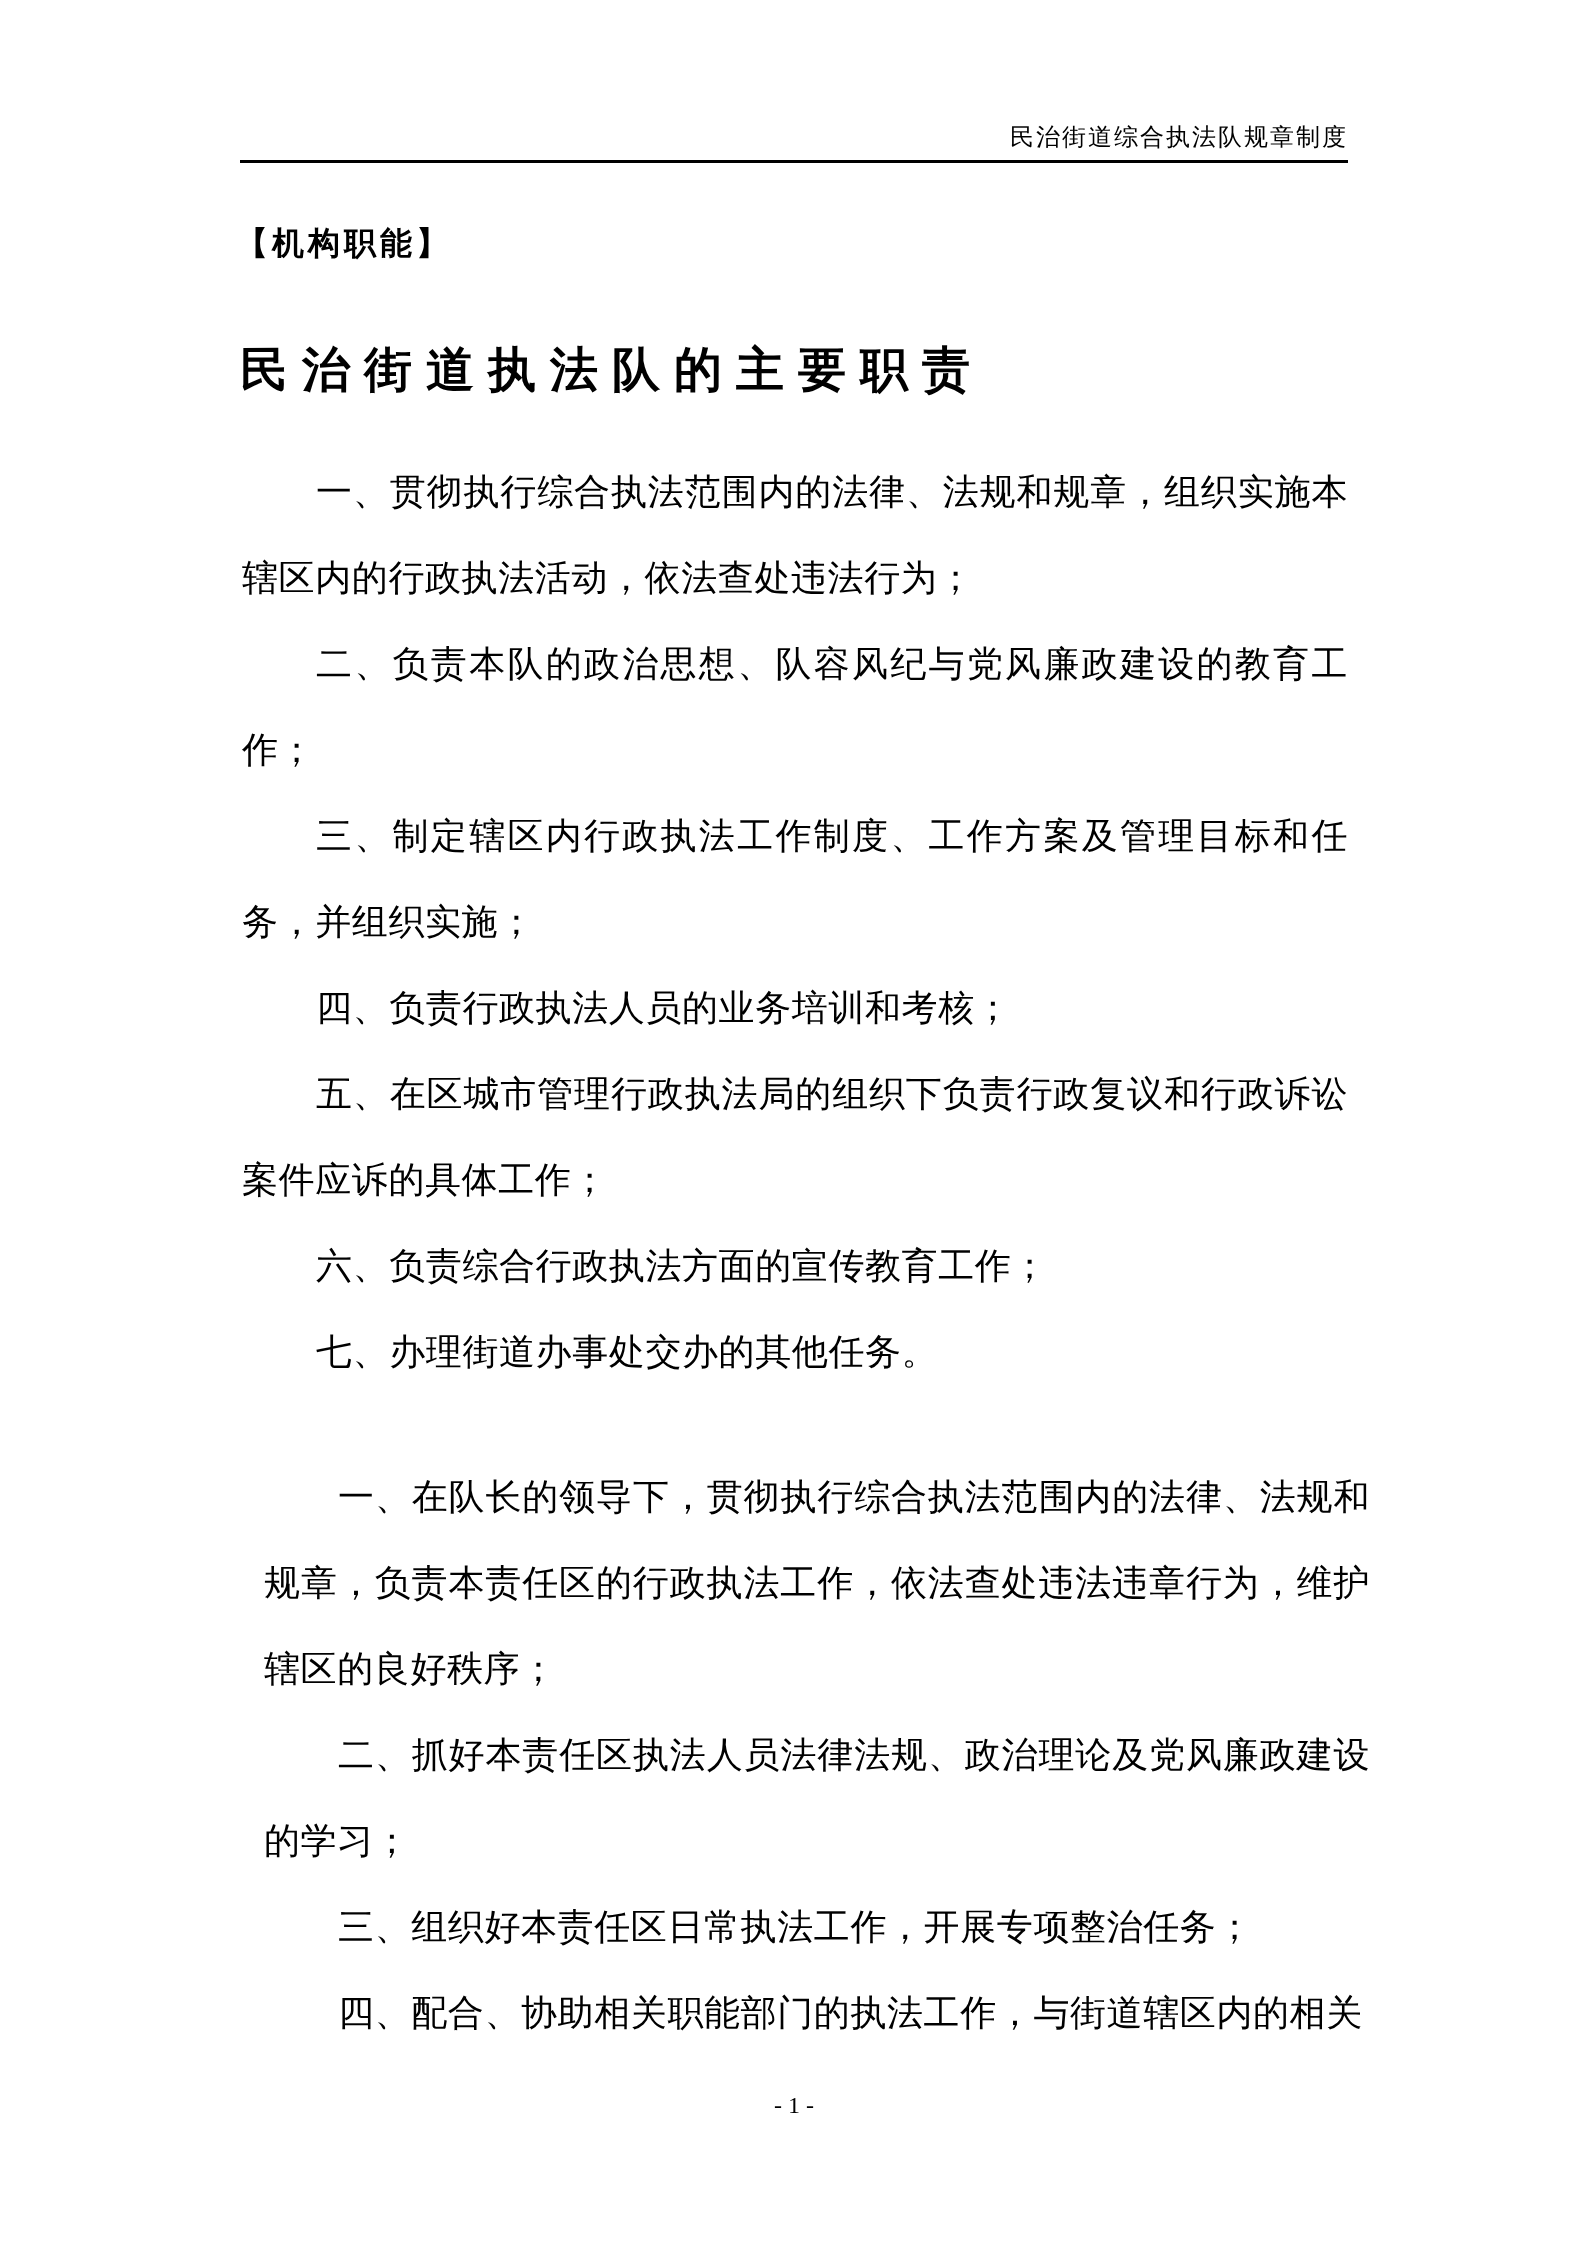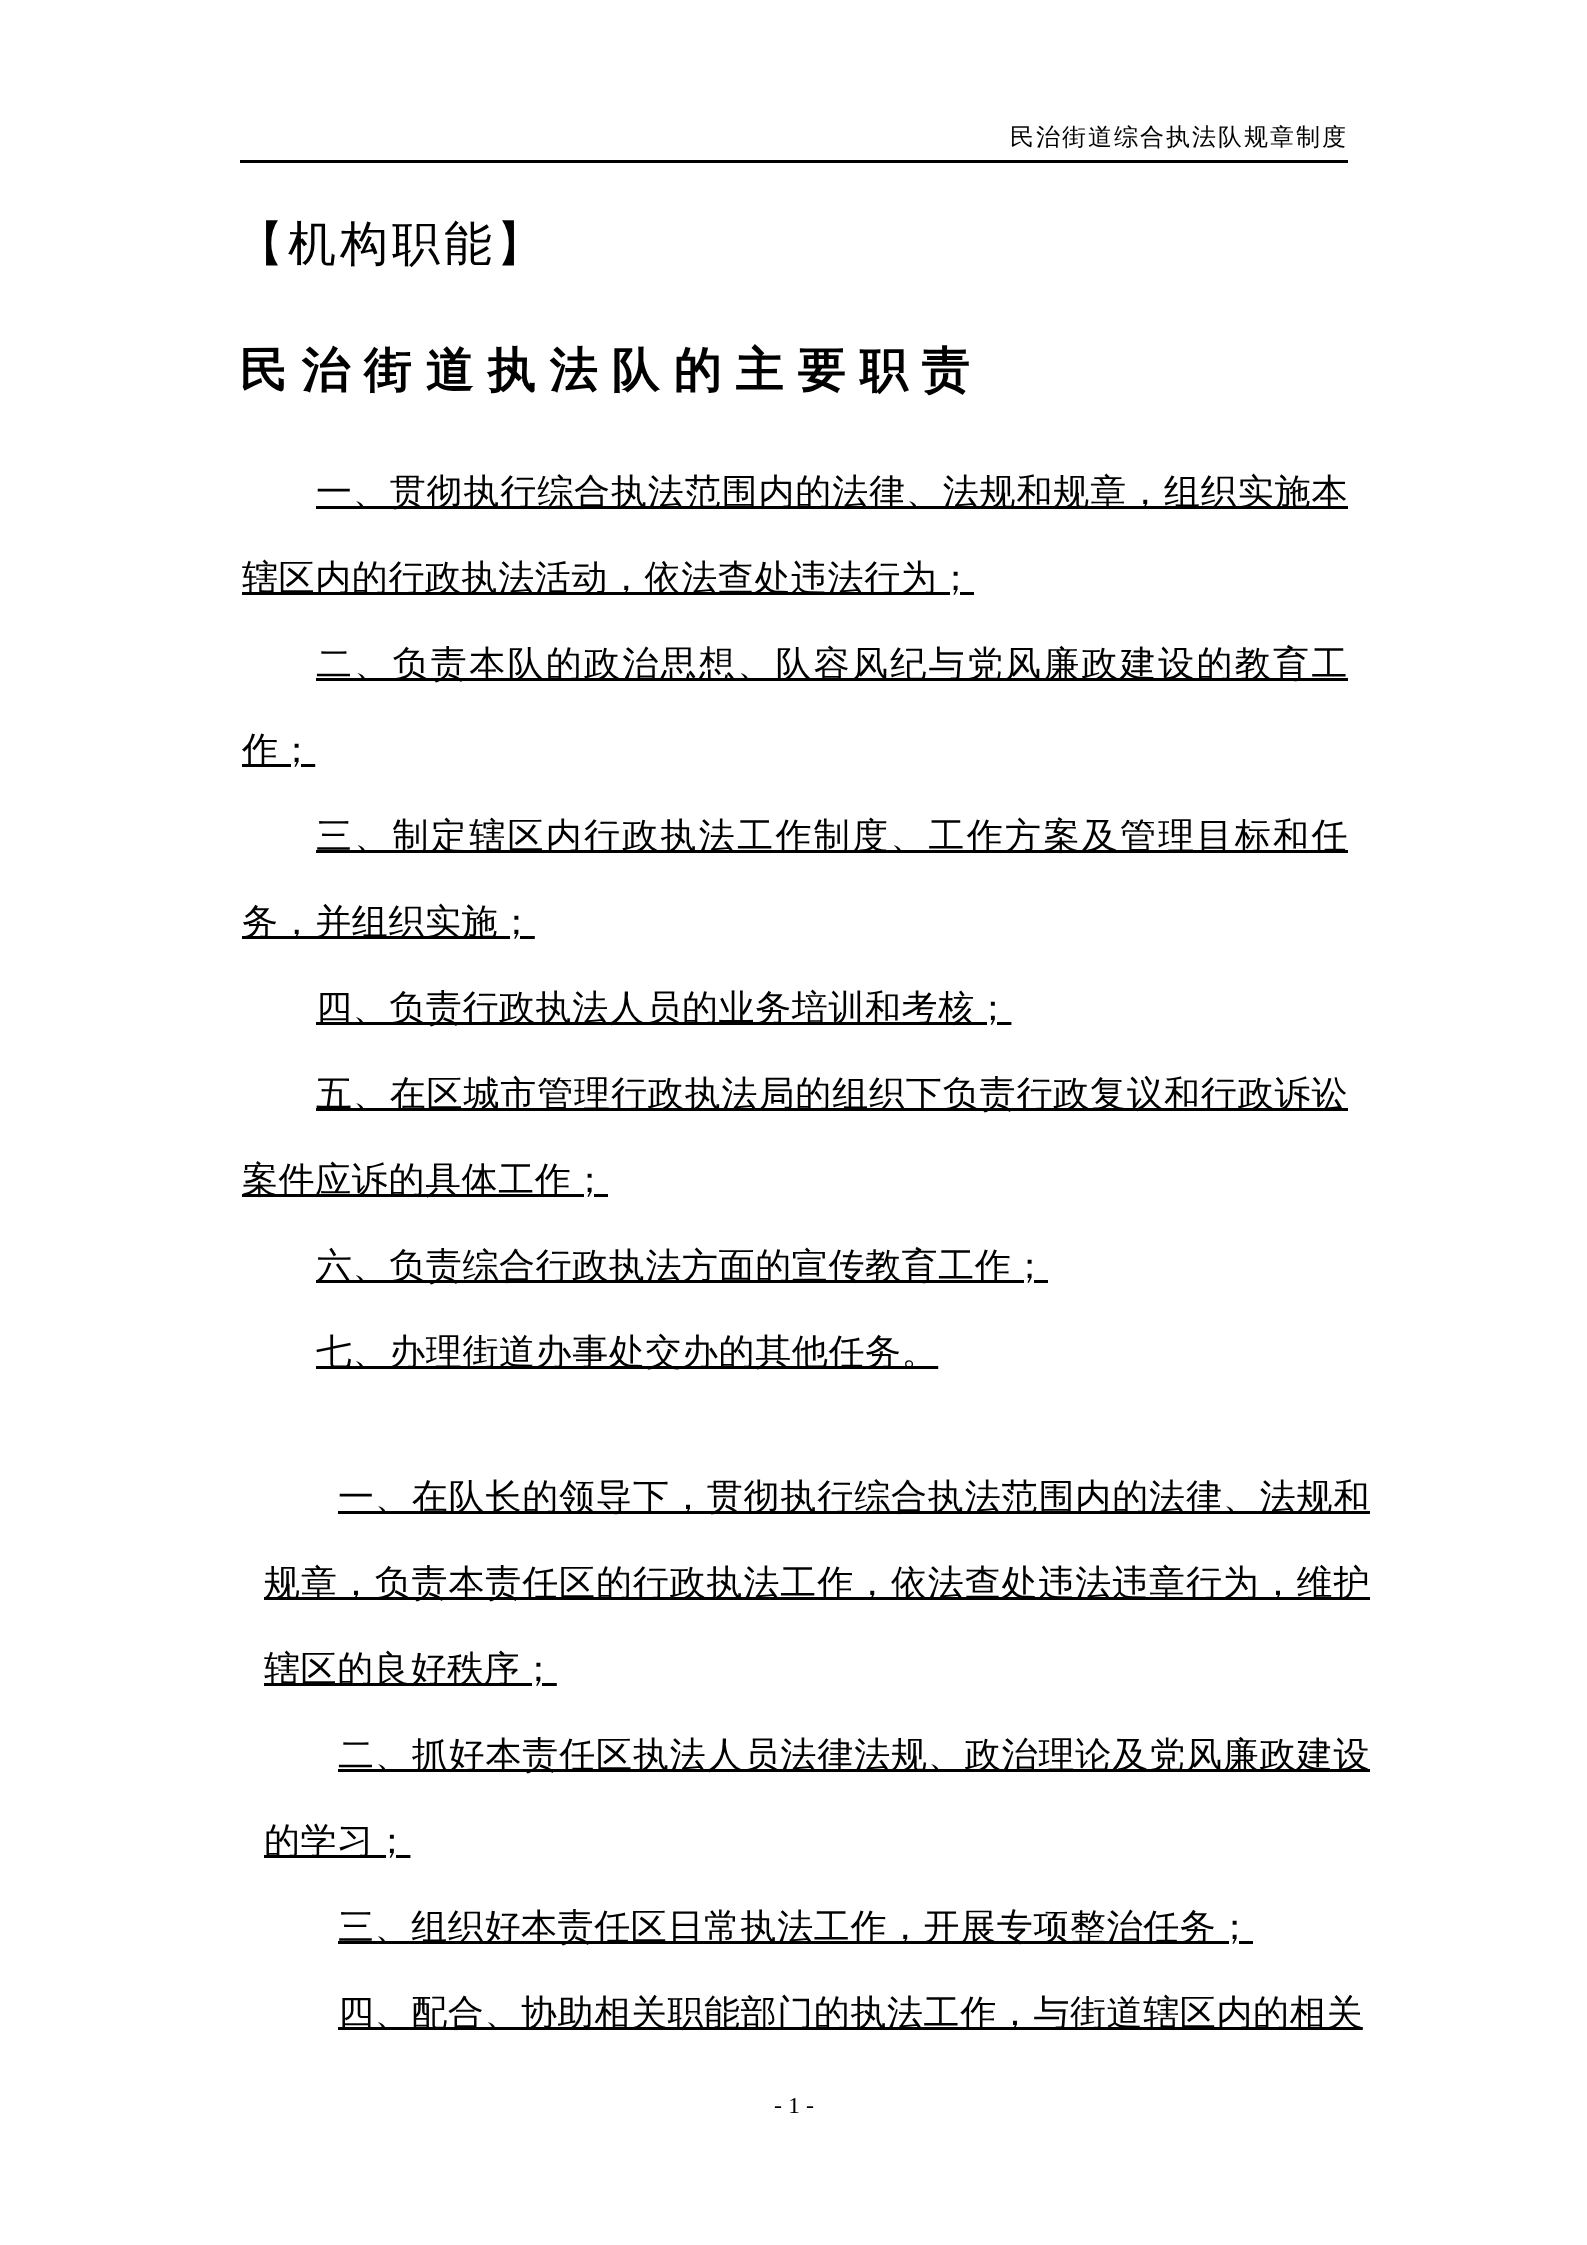--- a/index.html
+++ b/index.html
@@ -5,29 +5,29 @@
   html, body { margin: 0; padding: 0; background: #ffffff; }
   body { width: 1587px; height: 2245px; position: relative; overflow: hidden; color: #000; }
   .page { position: absolute; left: 0; top: 8px; width: 1259px; height: 2245px; background: #fff; }
   .running-header {
     position: absolute; left: 240px; top: 108px; width: 1108px; height: 42px;
     text-align: right; font-family: "DejaVu Serif", serif; font-size: 24px; line-height: 42px; letter-spacing: 2px;
   }
   .header-rule { position: absolute; left: 240px; top: 152px; width: 1108px; height: 3px; background: #000; }
   .section-heading {
     position: absolute; left: 236px; top: 200px; font-family: "DejaVu Sans", sans-serif;
-    font-weight: normal; font-size: 48px; line-height: 70px; letter-spacing: 4px;
+    font-weight: bold; font-size: 32px; line-height: 70px; letter-spacing: 4px;
   }
   .doc-title {
     position: absolute; left: 240px; width: 1108px; text-align: left;
     font-family: "DejaVu Serif", serif; font-weight: bold; font-size: 48px; line-height: 70px; letter-spacing: 14px;
   }
   .title-1 { top: 326px; }
   .title-2 { top: 1331px; letter-spacing: 22px; }
-  .body-block { position: absolute; left: 242px; width: 1106px; text-decoration: underline; }
+  .body-block { position: absolute; left: 242px; width: 1106px; }
   .para {
     margin: 0; font-family: "DejaVu Sans", sans-serif; font-size: 36px; line-height: 86px;
     text-indent: 74px; text-align: justify; text-align-last: left; letter-spacing: 0.6px; font-weight: normal;
   }
   .block-1 { top: 441px; }
   .block-2 { top: 1446px; margin-left: 22px; }
   .page-number {
     position: absolute; left: 240px; width: 1108px; top: 2082px; text-align: center;
     font-family: "Liberation Serif", serif; font-size: 24px; line-height: 30px;
   }

